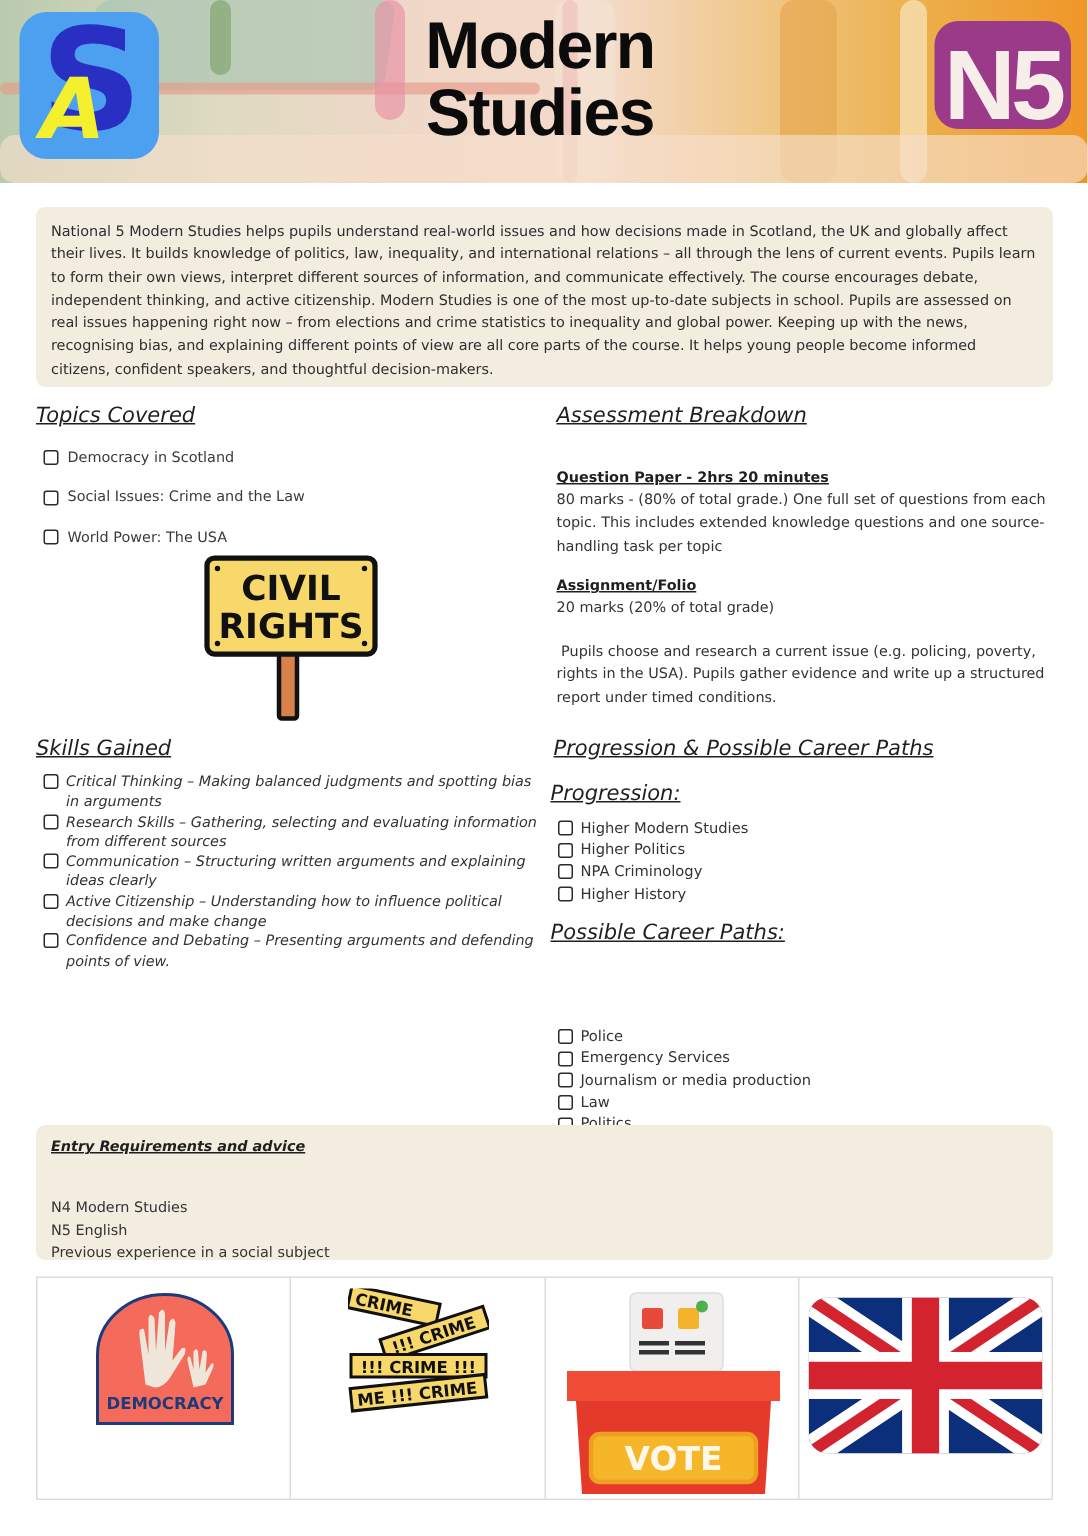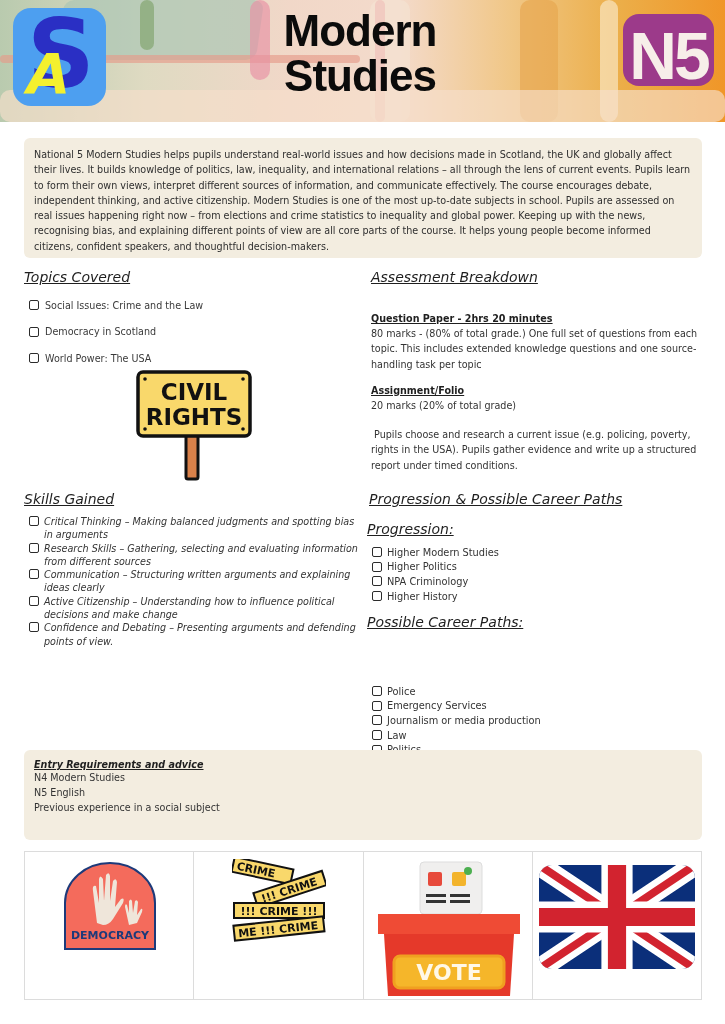--- a/index.html
+++ b/index.html
@@ -78,21 +78,21 @@
   .prog-list { position: absolute; left: 372px; top: 545px; }
   .career-list { position: absolute; left: 372px; top: 660px; margin-top: 24px; }
   .plain-item { display: flex; align-items: center; height: 14.6px; font-size: 9.8px; color: #333; }
   .plain-item .chk { margin-right: 5px; }
 
   
   .entry {
     position: absolute; left: 24px; top: 750px; width: 678px; height: 90px;
     background: #f3ede0; border-radius: 6px; padding: 9px 10px;
   }
-  .entry .eh { font-size: 9.6px; font-weight: bold; font-style: italic; text-decoration: underline; color: #1f1f1f; margin-bottom: 0; }
+  .entry .eh { font-size: 9.6px; font-weight: bold; font-style: italic; text-decoration: underline; color: #1f1f1f; margin-bottom: 28px; }
   .entry .el { font-size: 9.6px; line-height: 15.2px; color: #333; }
 
   
   .strip { position: absolute; left: 24px; top: 851px; width: 678px; height: 149px; border: 1px solid #dcdcdc; display: flex; }
   .cell { flex: 1; border-right: 1px solid #dcdcdc; position: relative; }
   .cell:last-child { border-right: none; }
   .cell svg { position: absolute; }
 </style>
 </head>
 <body>
@@ -122,25 +122,25 @@
     <span>N5</span>
   </div>
 </div>
 
 <div class="intro">National 5 Modern Studies helps pupils understand real-world issues and how decisions made in Scotland, the UK and globally affect their lives. It builds knowledge of politics, law, inequality, and international relations – all through the lens of current events. Pupils learn to form their own views, interpret different sources of information, and communicate effectively. The course encourages debate, independent thinking, and active citizenship. Modern Studies is one of the most up-to-date subjects in school. Pupils are assessed on real issues happening right now – from elections and crime statistics to inequality and global power. Keeping up with the news, recognising bias, and explaining different points of view are all core parts of the course. It helps young people become informed citizens, confident speakers, and thoughtful decision-makers.</div>
 
 <div class="section-heading" style="left:24px; top:269px;">Topics Covered</div>
 <div class="topics">
   <div class="topic-item">
       <span class="chk"></span>
+      <span>Democracy in Scotland</span>
+    </div>
+  <div class="topic-item">
+      <span class="chk"></span>
       <span>Social Issues: Crime and the Law</span>
-    </div>
-  <div class="topic-item">
-      <span class="chk"></span>
-      <span>Democracy in Scotland</span>
     </div>
   <div class="topic-item">
       <span class="chk"></span>
       <span>World Power: The USA</span>
     </div>
 </div>
 
 <svg class="civil-sign" viewBox="0 0 118 112">
   <rect x="51" y="64" width="12" height="46" rx="2" fill="#d9814a" stroke="#111" stroke-width="3"></rect>
   <rect x="3" y="3" width="112" height="64" rx="5" fill="#f9d86b" stroke="#111" stroke-width="3.5"></rect>

